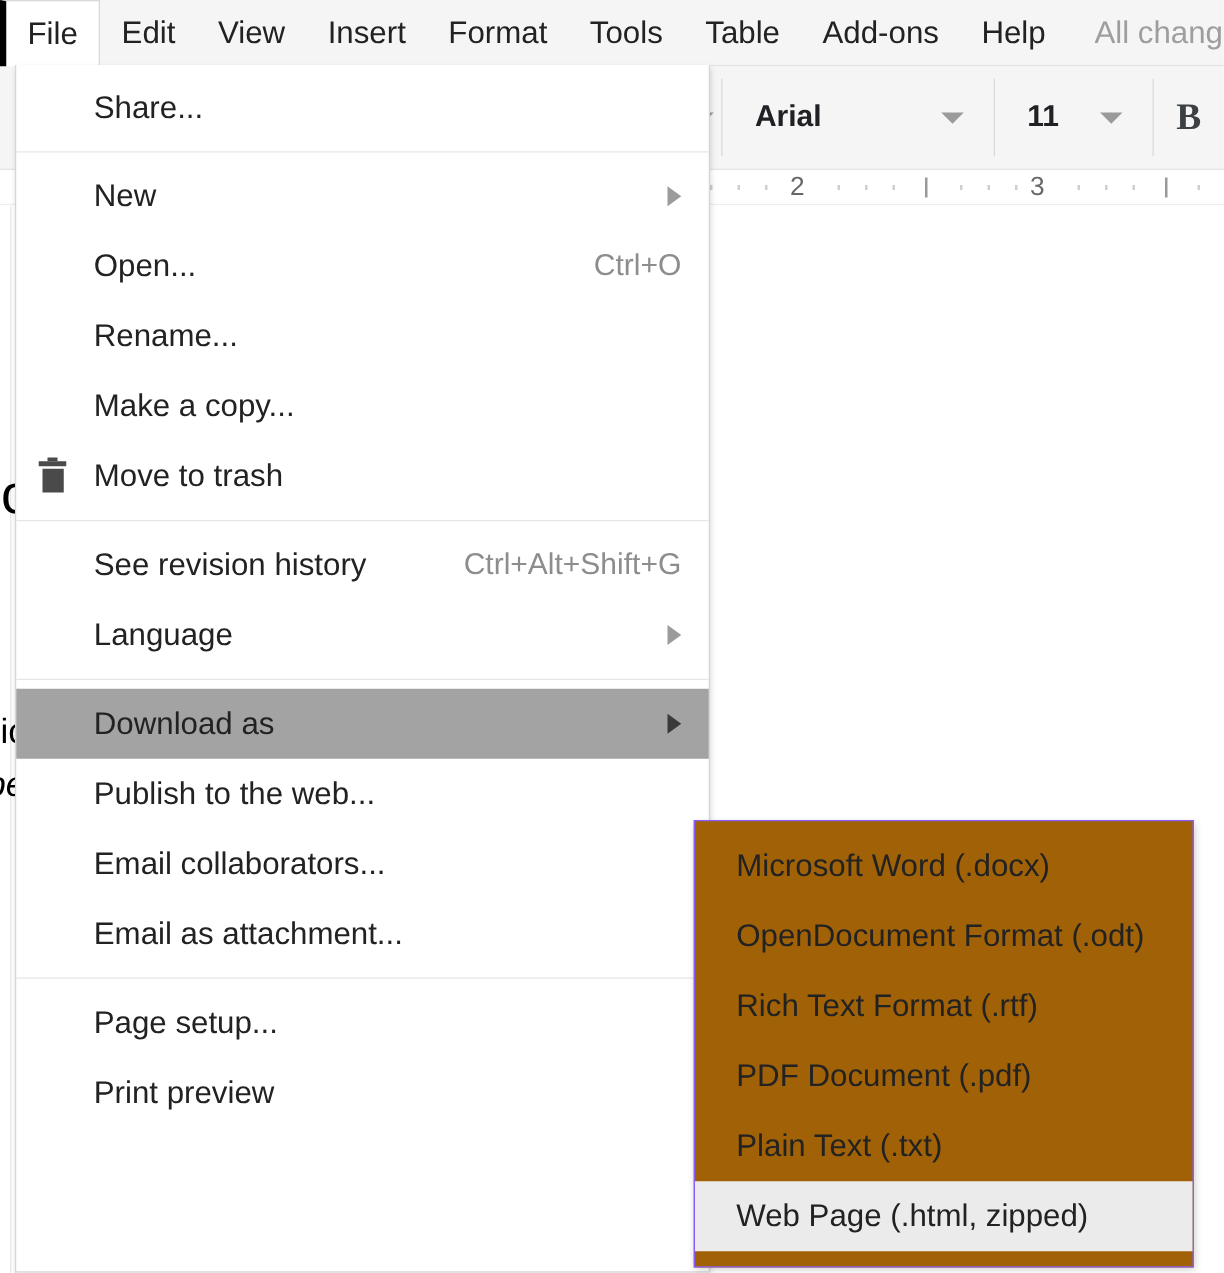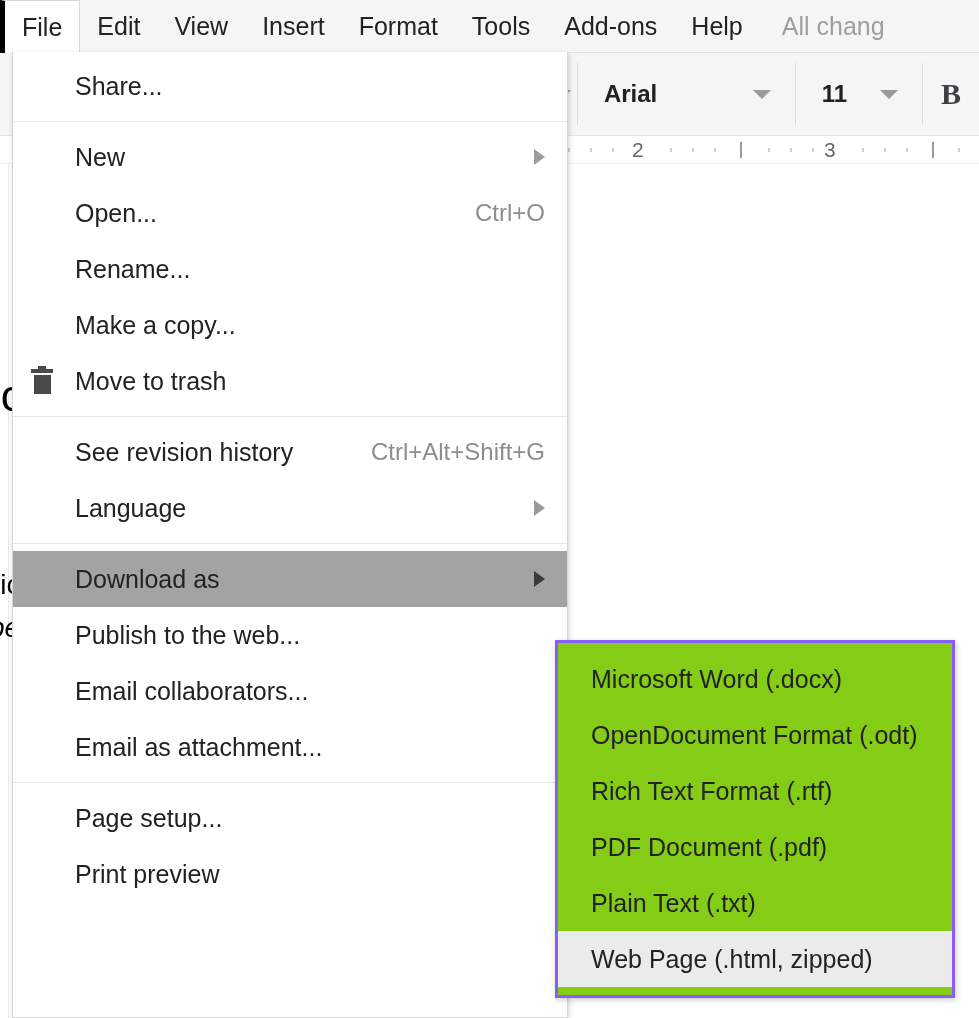--- a/index.html
+++ b/index.html
@@ -278,26 +278,26 @@
   .icon-trash-body {
     position: absolute;
     left: 6px; top: 9px;
     width: 17px; height: 19px;
     background: #4a4a4a;
   }
 
   
   #download-submenu {
     position: absolute;
-    top: 640px;
+    top: 656px;
     left: 555px;
     width: 400px;
     height: 358px;
-    background: #84cc16;
-    border: 3px solid #8b5cf6;
+    background: #a16207;
+    border: 1px solid #8b5cf6;
     box-sizing: border-box;
     box-shadow: 1px 2px 6px rgba(0,0,0,0.2);
     z-index: 60;
     padding-top: 8px;
   }
   .sub-item {
     height: 56px;
     display: flex;
     align-items: center;
     padding-left: 33px;
@@ -329,20 +329,23 @@
       <span>View</span>
     </div>
     <div class="menubar-item">
       <span>Insert</span>
     </div>
     <div class="menubar-item">
       <span>Format</span>
     </div>
     <div class="menubar-item">
       <span>Tools</span>
+    </div>
+    <div class="menubar-item">
+      <span>Table</span>
     </div>
     <div class="menubar-item">
       <span>Add-ons</span>
     </div>
     <div class="menubar-item">
       <span>Help</span>
     </div>
     <div id="save-status">All chang</div>
   </div>
 

